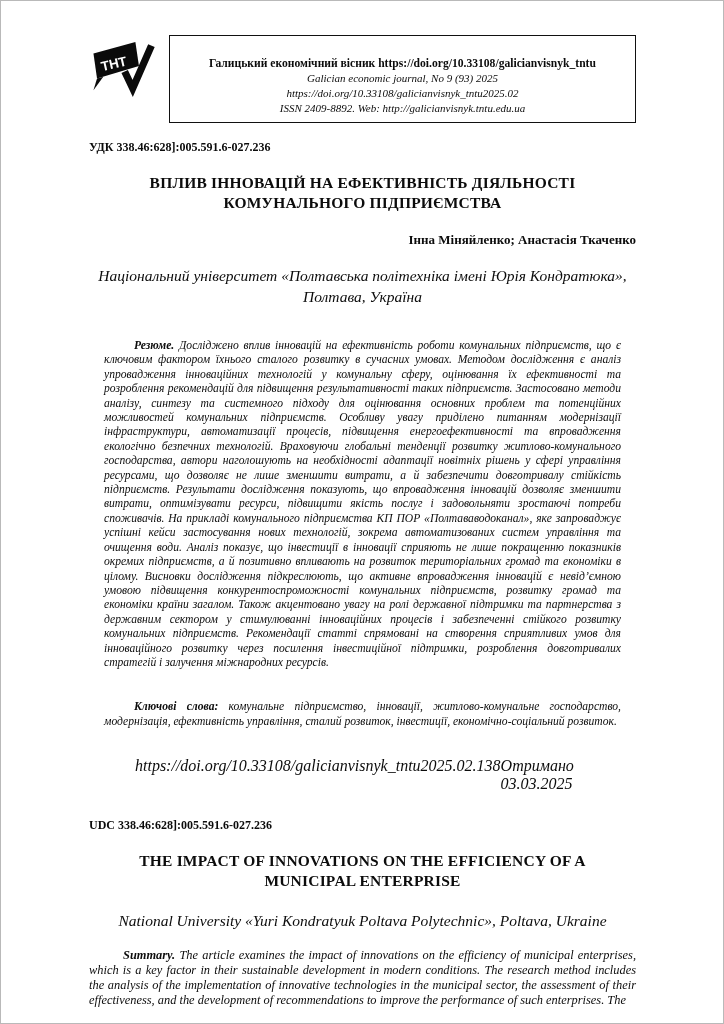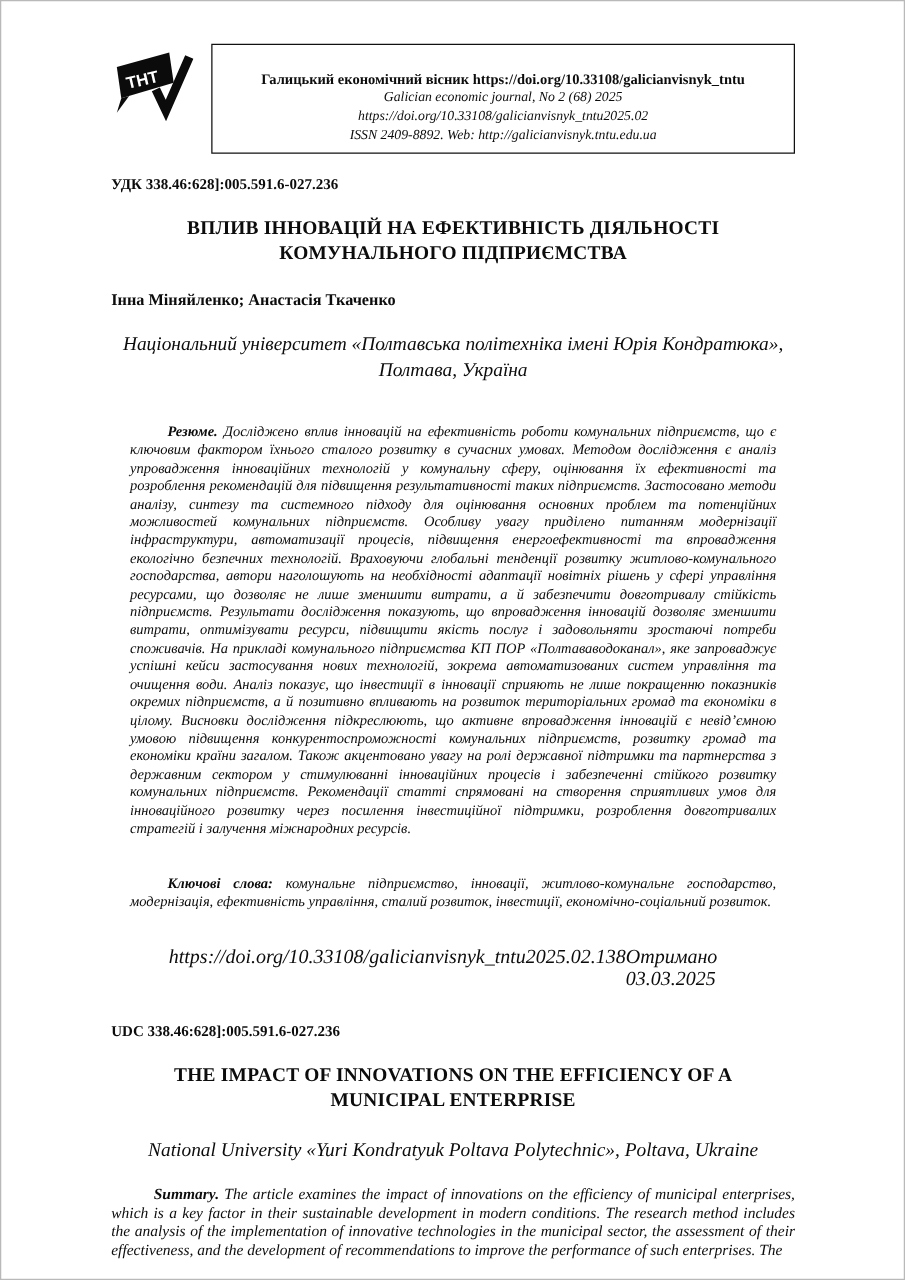--- a/index.html
+++ b/index.html
@@ -29,21 +29,21 @@
   }
   .header-box .l1 { font-size: 11.6px; font-weight: bold; }
   .header-box .li { font-size: 11px; font-style: italic; }
   .b { font-weight: normal; text-align: right; }
   
   .udc { font-size: 12px; font-weight: bold; margin: 4px 0 18px 0; }
   .title-ua, .title-en {
     font-size: 15.5px; font-weight: bold; text-align: center;
     line-height: 20px; margin: 0 6px 19px 6px; letter-spacing: .2px;
   }
-  .authors { font-size: 13px; font-weight: bold; text-align: left; margin: 0 0 17px 0; }
+  .authors { font-size: 13px; font-weight: bold; text-align: right; margin: 0 0 17px 0; }
   .affiliation {
     font-size: 15.5px; font-style: italic; text-align: center;
     line-height: 21px; margin: 0 0 17px 0;
   }
   .abstract, .keywords {
     font-size: 11.6px; font-style: italic; text-align: justify;
     line-height: 14.4px; margin: 15px;
   }
   .abstract { text-indent: 30px; }
   .keywords { text-indent: 30px; }
@@ -81,21 +81,21 @@
         <polygon points="9,45 5,58 16,43" fill="#0b0b0b"></polygon>
         <text x="13" y="33" font-family="Liberation Sans, sans-serif" font-size="15" font-weight="bold" fill="#ffffff" transform="rotate(-13 30 27)">ТНТ</text>
         <path d="M40,37 L49,56 L70,8" stroke="#0b0b0b" stroke-width="8" fill="none"></path>
       </svg>
     </div>
     <div class="header-box">
       <div class="l1">
         <span>Галицький економічний вісник</span>
         <span class="url">https://doi.org/10.33108/galicianvisnyk_tntu</span>
       </div>
-      <div class="li">Galician economic journal, No 2 (68) 2025</div>
+      <div class="li">Galician economic journal, No 9 (93) 2025</div>
       <div class="li">https://doi.org/10.33108/galicianvisnyk_tntu2025.02</div>
       <div class="li">
         <span>ISSN 2409-8892.</span>
         <span>Web:</span>
         <span class="b url">http://galicianvisnyk.tntu.edu.ua</span>
       </div>
     </div>
   </header>
 
   <div class="udc">УДК 338.46:628]:005.591.6-027.236</div>

